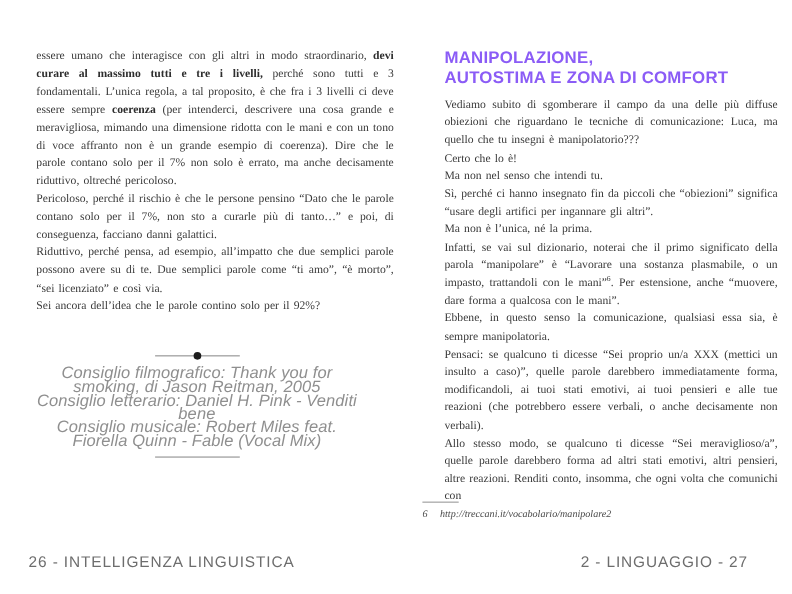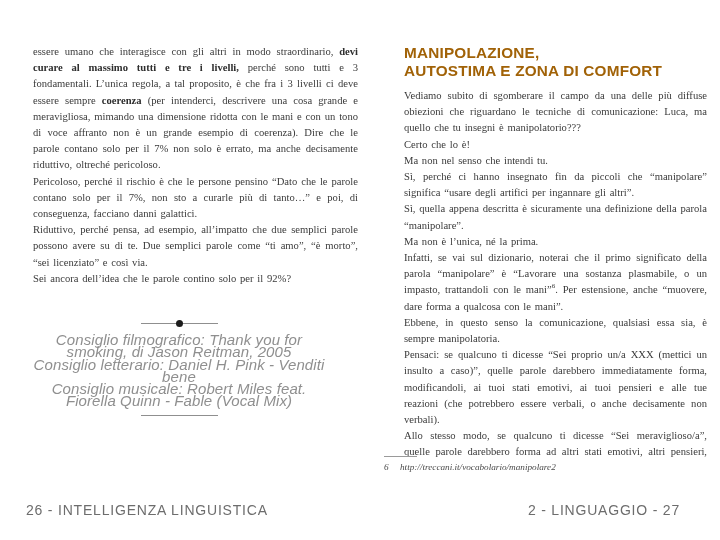--- a/index.html
+++ b/index.html
@@ -9,21 +9,21 @@
   .body-col{position:absolute;overflow:hidden;}
   .body-col p{margin:0;text-align:justify;font-size:10.6px;line-height:16.2px;
               word-spacing:1.1px;color:#3a3a3a;}
   .body-col p b{font-weight:700;color:#2e2e2e;}
   .body-col p sup{font-size:7px;line-height:0;vertical-align:super;}
   #left-body{left:33px;top:44px;width:325px;height:252px;}
   #right-body{left:404px;top:88px;width:303px;height:370px;}
   
   .heading{position:absolute;left:404px;top:44px;width:303px;
            font-family:"Liberation Sans",sans-serif;font-weight:700;
-           font-size:15.3px;line-height:17.5px;letter-spacing:0.2px;color:#a16207;}
+           font-size:15.3px;line-height:17.5px;letter-spacing:0.2px;color:#8b5cf6;}
   
   .advice{position:absolute;left:33px;top:320px;width:292px;text-align:center;
           font-family:"Liberation Sans",sans-serif;font-style:italic;
           font-size:15px;line-height:12.3px;color:#8f8f8f;letter-spacing:0.1px;}
   .rule-dot{position:relative;width:77px;height:7px;margin:0 auto 7px auto;}
   .rule-dot .line{position:absolute;left:0;right:0;top:3px;height:1px;background:#8f8f8f;}
   .rule-dot .dot{position:absolute;left:50%;top:0;width:7px;height:7px;margin-left:-3.5px;
                  border-radius:50%;background:#1c1c1c;}
   .rule-plain{width:77px;height:1px;background:#8f8f8f;margin:7px auto 0 auto;}
   
@@ -64,22 +64,21 @@
 
   <div class="heading">
     <div>MANIPOLAZIONE,</div>
     <div>AUTOSTIMA E ZONA DI COMFORT</div>
   </div>
 
   <div id="right-body" class="body-col">
       <p><span>Vediamo subito di sgomberare il campo da una delle più diffuse obiezioni che riguardano le tecniche di comunicazione: Luca, ma quello che tu insegni è manipolatorio???</span></p>
       <p><span>Certo che lo è!</span></p>
       <p><span>Ma non nel senso che intendi tu.</span></p>
-      <p><span>Sì, perché ci hanno insegnato fin da piccoli che “manipolare” significa “usare degli artifici per ingannare gli altri”.</span></p>
-      <p><span>Sì, quella appena descritta è sicuramente una definizione della parola “manipolare”.</span></p>
+      <p><span>Sì, perché ci hanno insegnato fin da piccoli che “obiezioni” significa “usare degli artifici per ingannare gli altri”.</span></p>
       <p><span>Ma non è l’unica, né la prima.</span></p>
       <p><span>Infatti, se vai sul dizionario, noterai che il primo significato della parola “manipolare” è “Lavorare una sostanza plasmabile, o un impasto, trattandoli con le mani”</span><sup>6</sup><span>. Per estensione, anche “muovere, dare forma a qualcosa con le mani”.</span></p>
       <p><span>Ebbene, in questo senso la comunicazione, qualsiasi essa sia, è sempre manipolatoria.</span></p>
       <p><span>Pensaci: se qualcuno ti dicesse “Sei proprio un/a XXX (mettici un insulto a caso)”, quelle parole darebbero immediatamente forma, modificandoli, ai tuoi stati emotivi, ai tuoi pensieri e alle tue reazioni (che potrebbero essere verbali, o anche decisamente non verbali).</span></p>
       <p><span>Allo stesso modo, se qualcuno ti dicesse “Sei meraviglioso/a”, quelle parole darebbero forma ad altri stati emotivi, altri pensieri, altre reazioni. Renditi conto, insomma, che ogni volta che comunichi con</span></p>
     </div>
 
   <div class="footnote">
     <div class="fn-rule"></div>
     <div class="fn-text">

